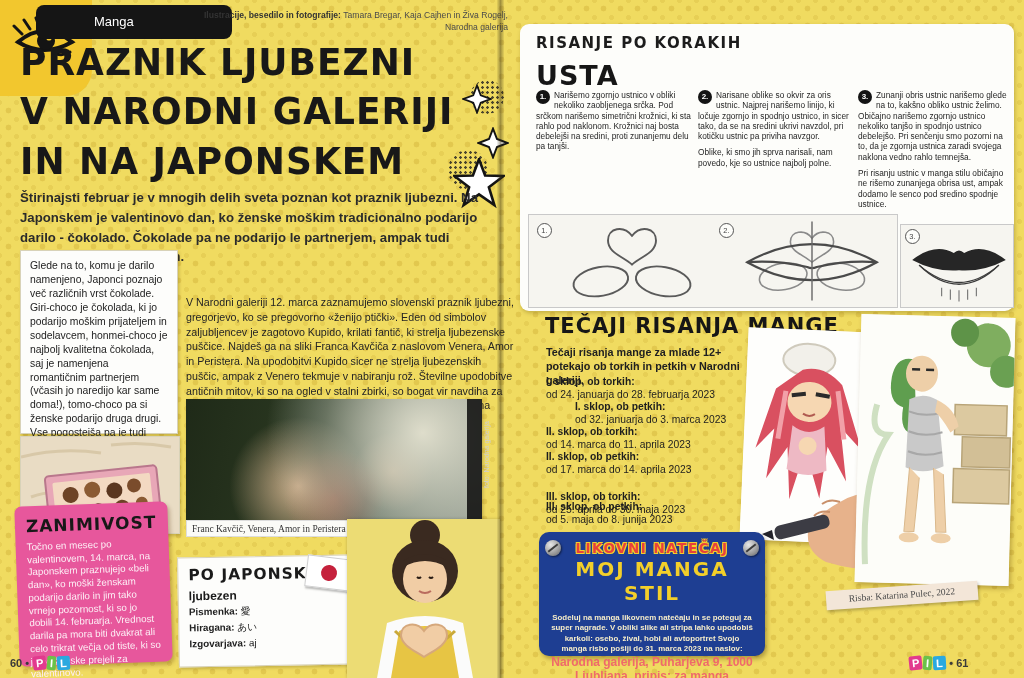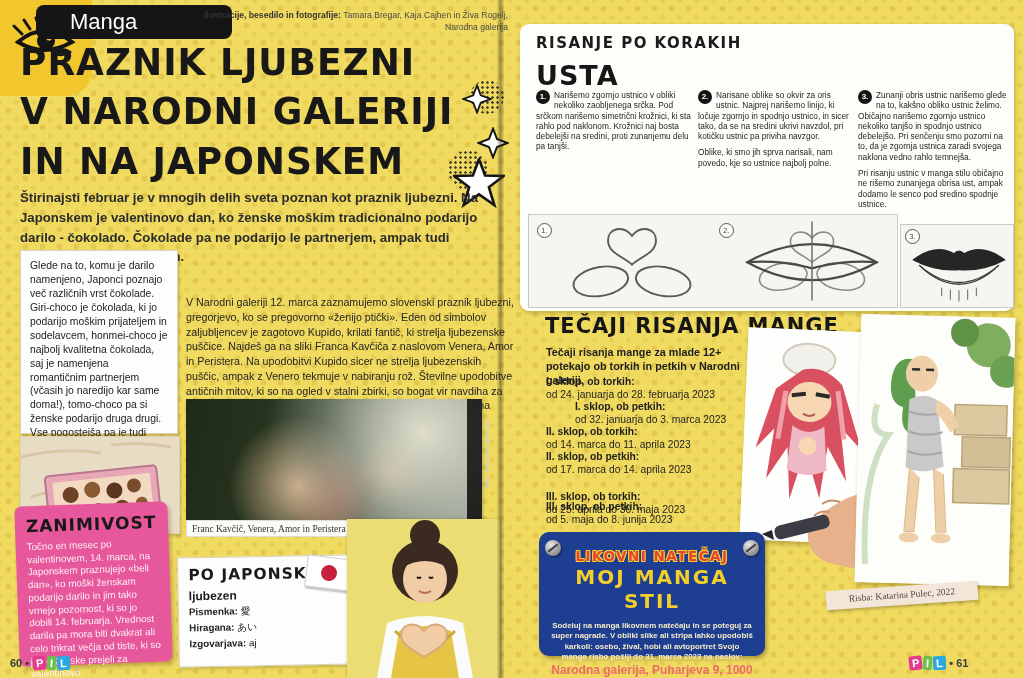--- a/index.html
+++ b/index.html
@@ -9,21 +9,21 @@
     background-image:radial-gradient(circle,#e2c84e 2.6px,transparent 3.2px),
                      radial-gradient(circle,#e7cf55 2.2px,transparent 2.8px);
     background-size:17px 17px,17px 17px;background-position:0 0,8px 9px;}
   .abs{position:absolute;}
   .comic{font-family:"DejaVu Sans",sans-serif;font-weight:900;letter-spacing:.5px;}
   .gutter{left:497px;top:0;width:7px;height:678px;
     background:linear-gradient(90deg,rgba(0,0,0,.05),rgba(60,50,20,.45) 50%,rgba(0,0,0,.05));}
   
   .eye-tab{left:0;top:0;width:92px;height:96px;background:#f2c72e;border-radius:0 0 26px 0;}
   .manga-bar{left:36px;top:5px;width:196px;height:34px;background:#151515;border-radius:8px;
-    color:#fff;font-size:22px;line-height:34px;padding-left:34px;box-sizing:border-box;}
+    color:#fff;font-size:13px;line-height:34px;padding-left:58px;box-sizing:border-box;}
   .credits{right:516px;top:10px;width:310px;text-align:right;font-size:8.6px;color:#4a4a4a;line-height:1.35;}
   .credits b{color:#333;}
   .title{left:20px;top:40px;width:478px;font-size:36px;line-height:48px;color:#181818;
     letter-spacing:1px;transform:scaleY(1.04);}
   .intro{left:20px;top:188px;width:478px;font-size:13.2px;font-weight:700;color:#2b2b2b;line-height:1.5;}
   
   .dots-patch{border-radius:50%;background-image:radial-gradient(circle,#222 1.1px,transparent 1.5px);background-size:5px 5px;opacity:.8;}
   
   .card{background:#fdfdfb;border:1px solid #d8d2b8;box-shadow:1px 2px 3px rgba(80,60,0,.25);}
   .choco-card{left:20px;top:250px;width:158px;height:184px;padding:8px 9px;box-sizing:border-box;
@@ -78,21 +78,21 @@
   .course-item b{display:block;font-weight:700;}
   
   .paper{background:#fefefc;box-shadow:2px 3px 5px rgba(90,60,0,.35);}
   .manga-art{left:744px;top:330px;width:132px;height:212px;transform:rotate(2.5deg);overflow:hidden;}
   .statue-art{left:858px;top:316px;width:154px;height:268px;transform:rotate(1.5deg);overflow:hidden;}
   .draw-caption{left:826px;top:586px;width:152px;height:19px;background:#f3e6d8;transform:rotate(-4deg);
     font-family:"Liberation Serif",serif;font-size:9.5px;color:#4a4a4a;line-height:19px;text-align:center;
     box-shadow:1px 2px 3px rgba(0,0,0,.25);}
   
   .contest{left:539px;top:532px;width:226px;height:124px;background:#1e3e92;border-radius:10px;
-    box-shadow:2px 3px 4px rgba(60,40,0,.35);text-align:center;padding:16px 12px;box-sizing:border-box;}
+    box-shadow:2px 3px 4px rgba(60,40,0,.35);text-align:center;padding:8px 12px;box-sizing:border-box;}
   .contest-kicker{font-size:13.5px;color:#e8413c;letter-spacing:1.5px;
     text-shadow:-1px -1px 0 #f3cf2a,1px -1px 0 #f3cf2a,-1px 1px 0 #f3cf2a,1px 1px 0 #f3cf2a;}
   .contest-title{font-size:20px;color:#f3cf2a;letter-spacing:2px;margin-top:1px;}
   .contest-body{margin-top:8px;font-size:7.9px;color:#f5ecc9;font-weight:700;line-height:1.3;}
   .contest-address{margin-top:1px;font-size:12px;color:#ef6a6a;font-weight:700;}
   .contest-footer{margin-top:5px;font-size:12px;color:#fff;font-weight:800;}
   .screw{position:absolute;width:16px;height:16px;border-radius:50%;
     background:radial-gradient(circle at 35% 30%,#e8e8e8,#9a9a9a 60%,#5f5f5f);box-shadow:1px 1px 2px rgba(0,0,0,.5);}
   .screw::after{content:"";position:absolute;left:2px;top:7px;width:12px;height:2px;background:#3c3c3c;transform:rotate(-38deg);}
   

